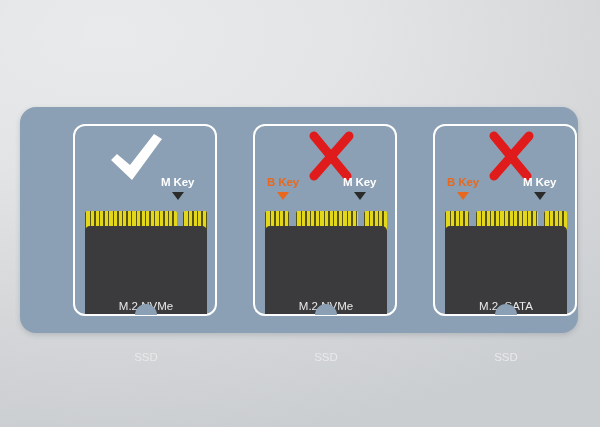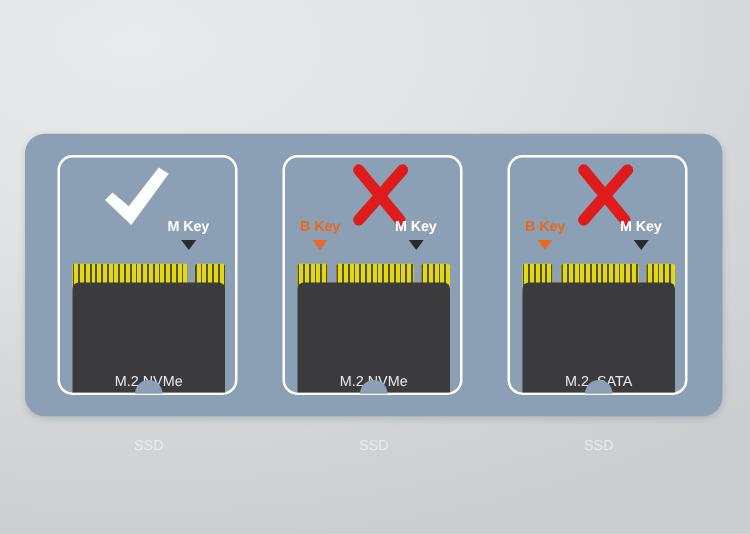--- a/index.html
+++ b/index.html
@@ -36,20 +36,21 @@
 
   
   .card {
     position: absolute;
     top: 17px;
     width: 144px;
     height: 192px;
     border: 2px solid #ffffff;
     border-radius: 12px;
     box-sizing: border-box;
+    margin-left: 27px;
   }
   .card.c0 { left: 26px; }
   .card.c1 { left: 206px; }
   .card.c2 { left: 386px; }
 
   
   .verdict {
     position: absolute;
     width: 58px;
     height: 52px;

